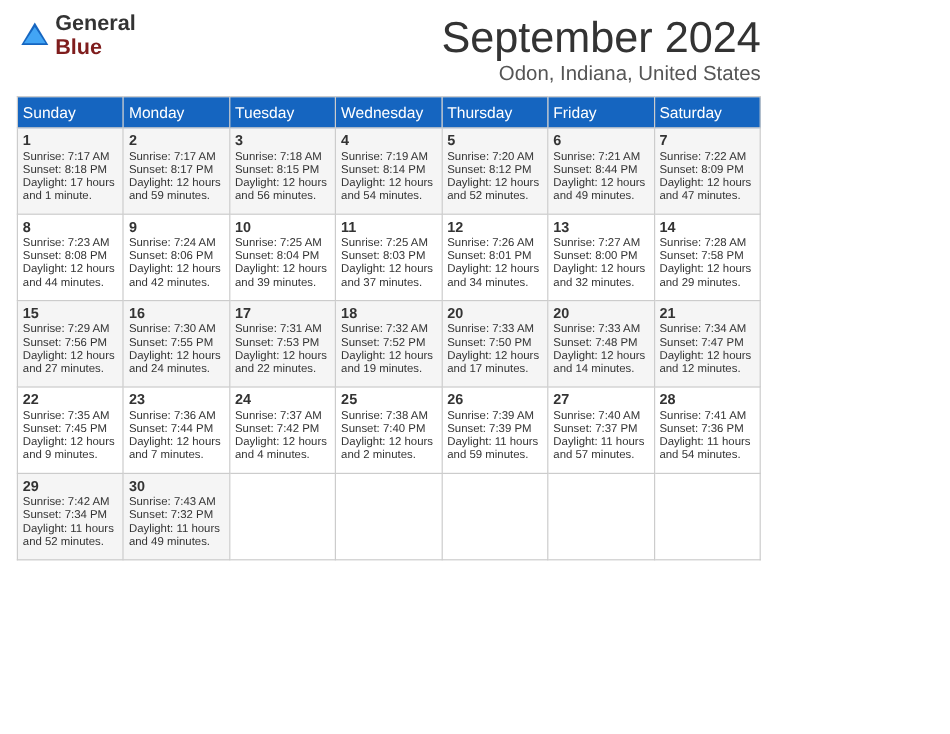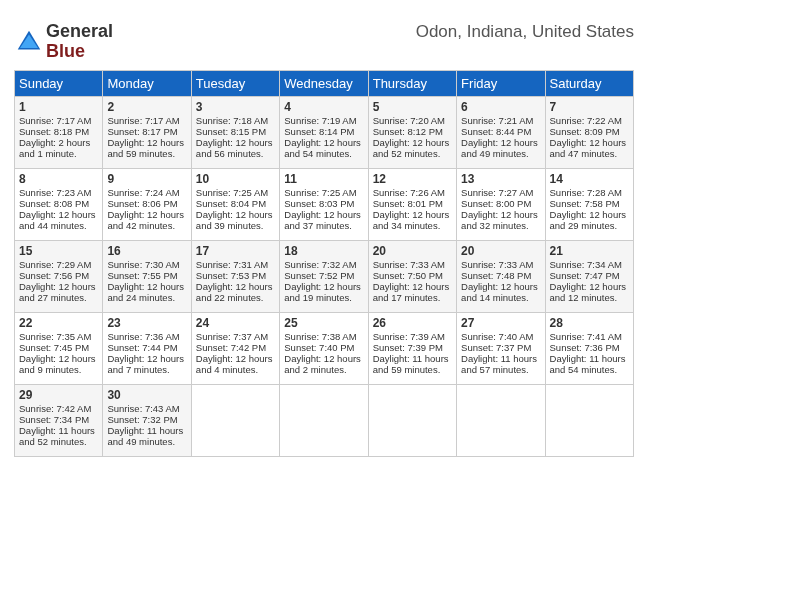--- a/index.html
+++ b/index.html
@@ -5,21 +5,21 @@
     * { margin: 0; padding: 0; box-sizing: border-box; }
     body {
       font-family: Arial, sans-serif;
       background: #fff;
       width: 792px;
       height: 612px;
       overflow: hidden;
     }
     .container {
       width: 648px;
-      padding: 22px 14px;
+      padding: 10px 14px;
     }
     .header {
       display: flex;
       justify-content: space-between;
       align-items: flex-start;
       margin-bottom: 8px;
     }
     .logo {
       display: flex;
       align-items: center;
@@ -103,20 +103,21 @@
       <svg class="logo-icon" viewBox="0 0 40 40">
         <polygon points="20,5 35,30 5,30" fill="#1565c0"></polygon>
         <polygon points="20,10 32,28 8,28" fill="#42a5f5"></polygon>
       </svg>
       <div class="logo-text">
         <span class="logo-general">General</span>
         <span class="logo-blue">Blue</span>
       </div>
     </div>
     <div class="title-section">
+      <div class="month-title">September 2024</div>
       <div class="subtitle">Odon, Indiana, United States</div>
     </div>
   </div>
 
   <table>
     <thead id="calendar-header">
     <tr>
           <th>Sunday</th>
           <th>Monday</th>
           <th>Tuesday</th>
@@ -125,21 +126,21 @@
           <th>Friday</th>
           <th>Saturday</th>
         </tr>
       </thead>
     <tbody id="calendar-body">
     <tr>
           <td>
             <span class="day-num">1</span>
             <div>Sunrise: 7:17 AM</div>
             <div>Sunset: 8:18 PM</div>
-            <div>Daylight: 2 hours</div>
+            <div>Daylight: 17 hours</div>
             <div>and 1 minute.</div>
           </td>
           <td>
             <span class="day-num">2</span>
             <div>Sunrise: 7:17 AM</div>
             <div>Sunset: 8:17 PM</div>
             <div>Daylight: 12 hours</div>
             <div>and 59 minutes.</div>
           </td>
           <td>

